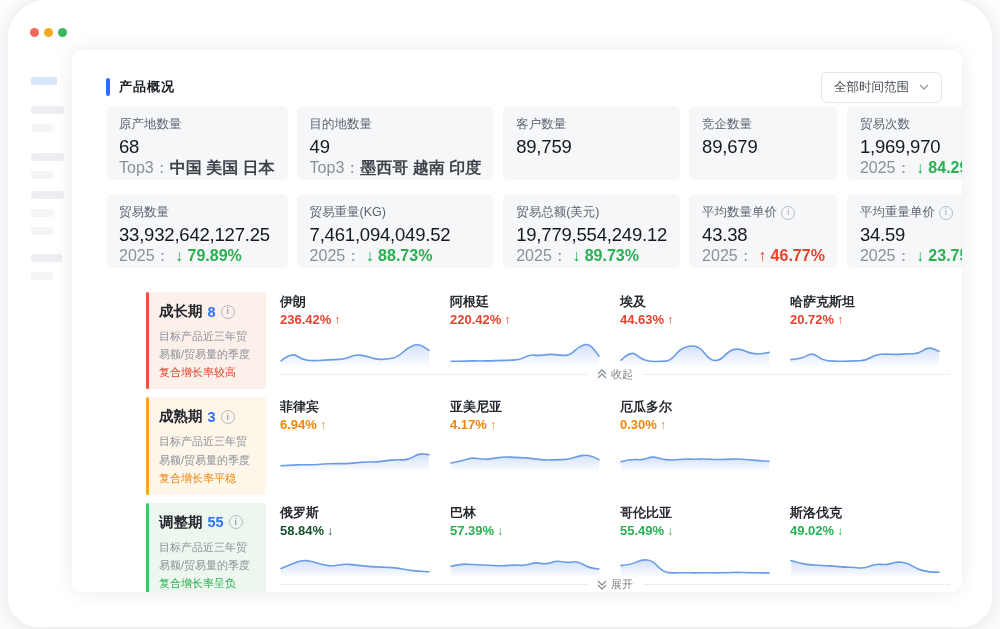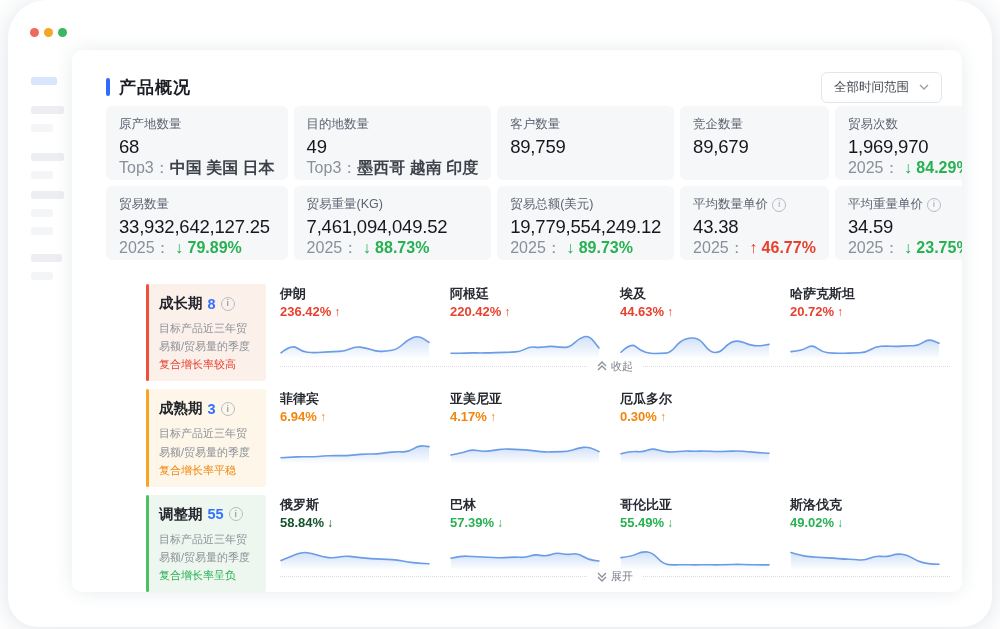--- a/index.html
+++ b/index.html
@@ -13,26 +13,26 @@
   .skel{position:absolute;border-radius:2.5px;height:8px;background:#eceef1;}
   .skel.lite{background:#f3f5f7;}
   .skel.active{background:#d7e6fa;}
   
   .card{position:absolute;left:64px;top:50px;width:890px;height:542px;background:#fff;
     border-radius:10px;box-shadow:0 0 18px rgba(31,56,88,.10);box-sizing:border-box;
     padding:22px 12px 0 34px;overflow:hidden;}
   .panel-header{display:flex;align-items:center;justify-content:space-between;height:30px;margin-bottom:4px;padding-right:8px;}
   .title-wrap{display:flex;align-items:center;gap:9px;}
   .title-bar{width:4px;height:18px;border-radius:2px;background:#2e6bff;}
-  .page-title{font-size:17px;font-weight:700;color:#1b1e24;letter-spacing:1px;}
+  .page-title{font-size:13px;font-weight:700;color:#1b1e24;letter-spacing:1px;}
   .dropdown{display:flex;align-items:center;gap:10px;background:#fff;border:1px solid #e3e5ea;
     border-radius:6px;padding:6px 12px;font-size:12.5px;color:#42474f;cursor:pointer;}
   .dropdown svg{display:block;}
   
-  .stats{display:grid;grid-template-columns:repeat(5,1fr);column-gap:9px;row-gap:14px;margin-top:0;gap:6px;}
+  .stats{display:grid;grid-template-columns:repeat(5,1fr);column-gap:9px;row-gap:14px;margin-top:0;}
   .stat{background:#f6f7f9;border-radius:6px;height:74px;padding:10px 13px;box-sizing:border-box;
     display:flex;flex-direction:column;}
   .stat .lab{font-size:12.5px;color:#5c6370;display:flex;align-items:center;gap:4px;white-space:nowrap;}
   .stat .val{font-size:18.5px;font-weight:400;color:#15181d;margin-top:3px;letter-spacing:-.2px;white-space:nowrap;}
   .stat .sub{font-size:16px;color:#8a9099;margin-top:auto;padding-bottom:1px;white-space:nowrap;}
   .stat .sub b{color:#3d424a;font-weight:700;}
   .pct{font-weight:700;}
   .info-i{display:inline-flex;align-items:center;justify-content:center;width:12px;height:12px;
     border:1px solid #b6bcc4;border-radius:50%;font-size:8.5px;color:#9aa0a8;font-style:normal;line-height:1;}
   

